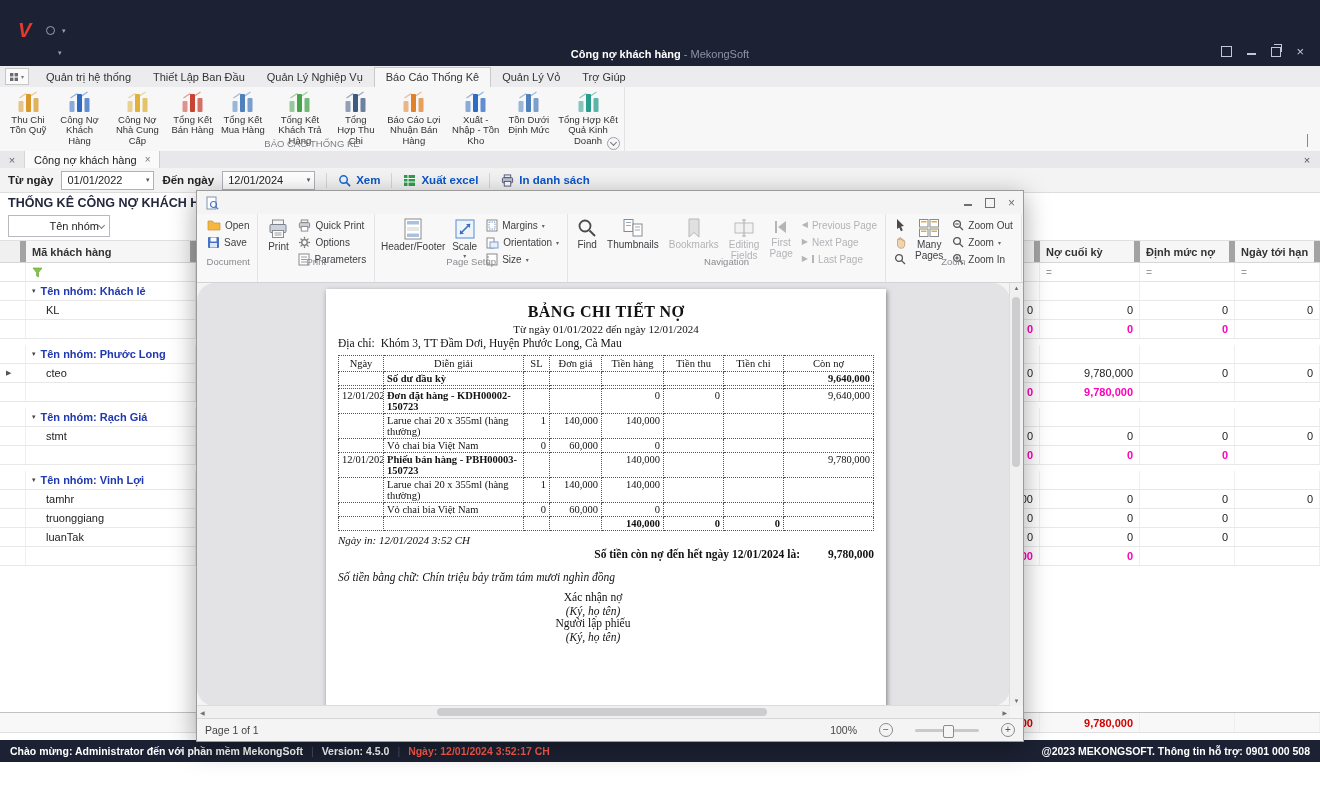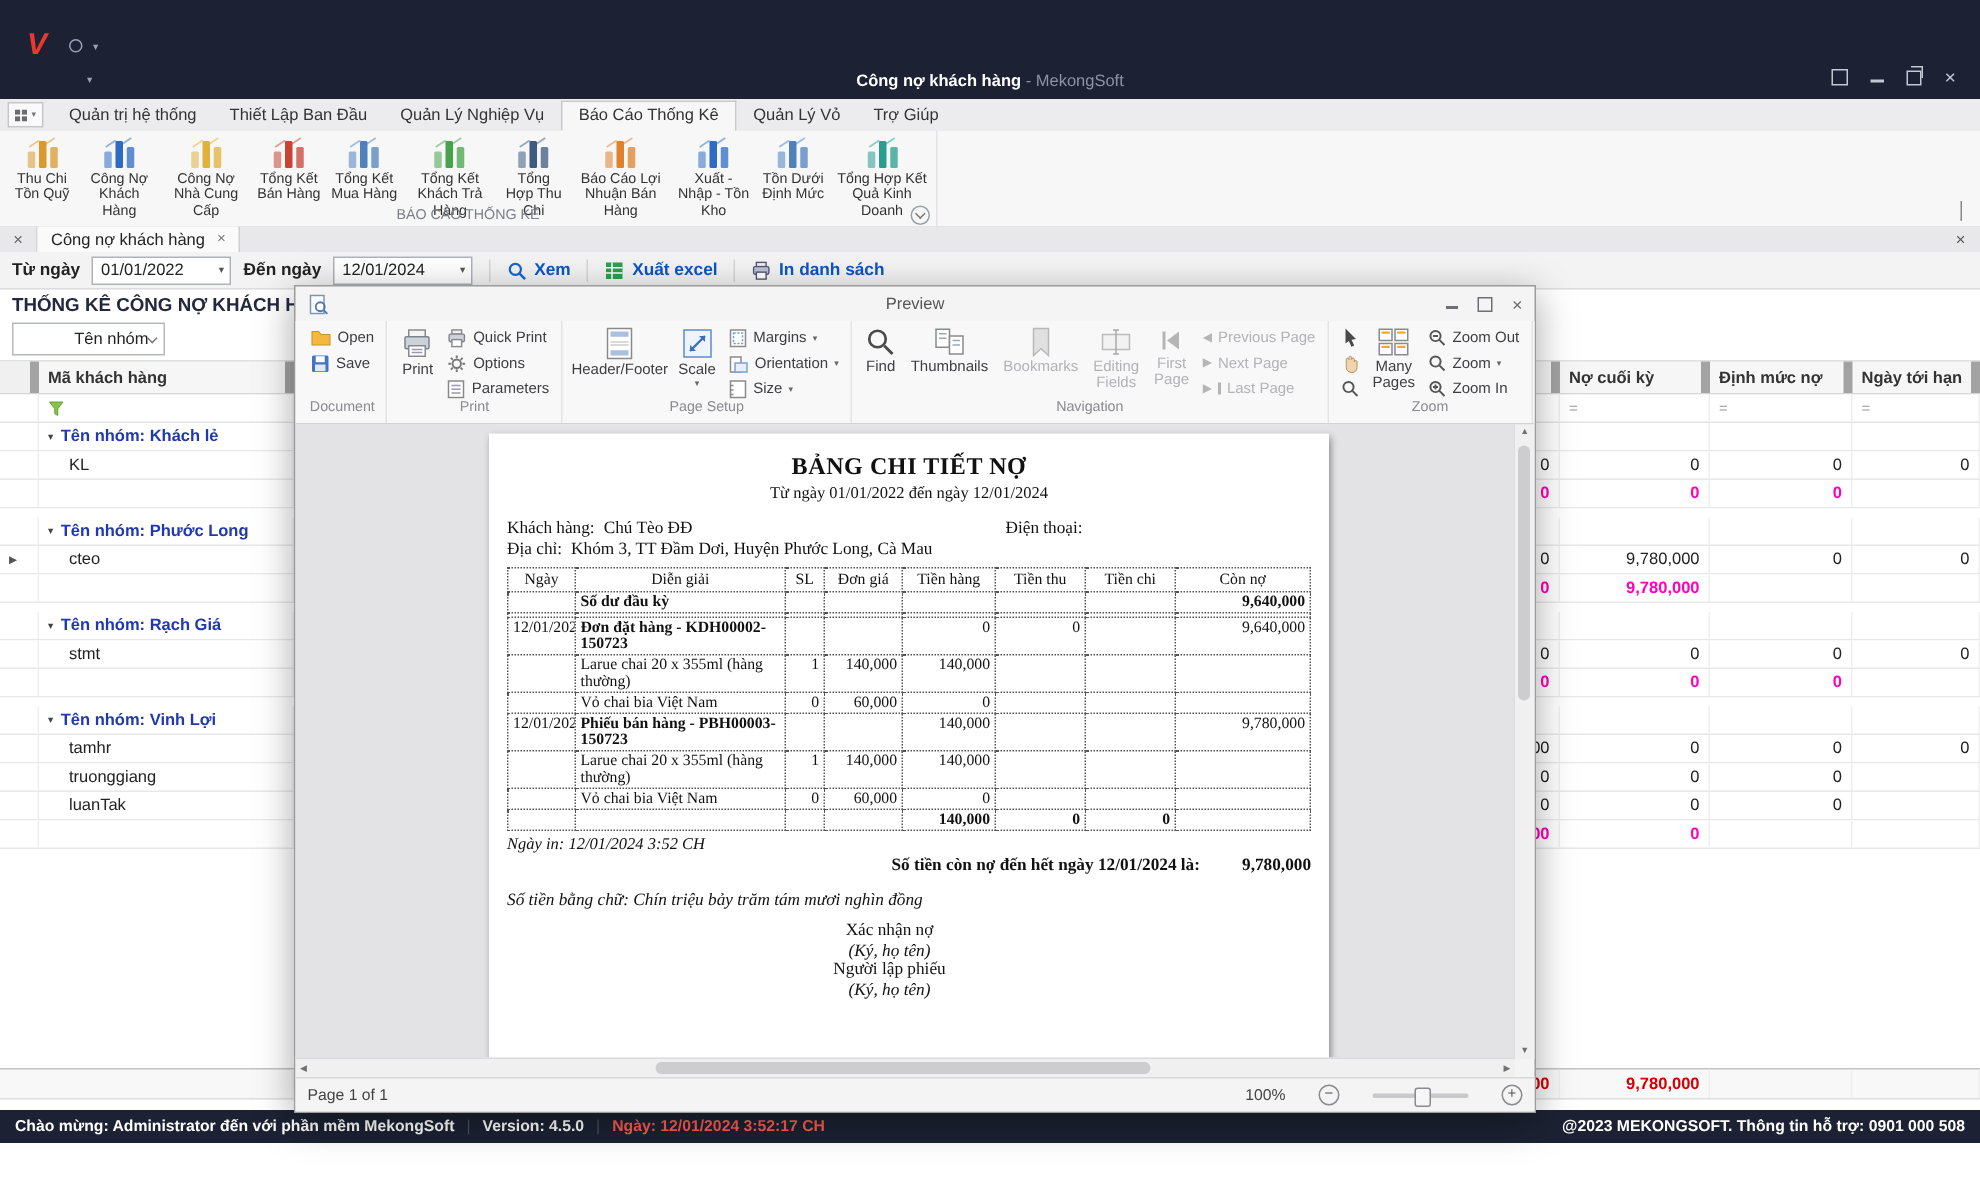--- a/index.html
+++ b/index.html
@@ -87,29 +87,29 @@
   
   .dialog{position:absolute;left:196px;top:190px;width:826px;height:550px;background:#f4f4f5;border:1px solid #9b9b9b;box-shadow:0 6px 24px rgba(0,0,0,.35);z-index:20;}
   .dlg-title{position:absolute;top:0;left:0;right:0;height:23px;display:flex;align-items:center;padding:0 8px;}
   .dlg-title-text{position:absolute;left:0;right:0;text-align:center;color:#555;font-size:11px;}
   .dlg-controls{margin-left:auto;display:flex;gap:13px;align-items:center;color:#6e6e73;z-index:2;}
   .dc-line{width:8px;height:1.6px;background:#6e6e73;margin-top:5px;}
   .dc-box{width:8px;height:8px;border:1px solid #6e6e73;}
   .dc-x{font-size:12px;}
   .dlg-toolbar{position:absolute;top:23px;left:0;right:0;height:68px;background:#f8f8f9;border-bottom:1px solid #d3d3d5;display:flex;align-items:stretch;padding:0 2px;overflow:hidden;}
   .pv-group{position:relative;display:flex;align-items:flex-start;gap:2px;padding:3px 5px 14px;border-right:1px solid #e4e4e6;}
-  .pv-cap{position:absolute;bottom:5px;left:2px;right:2px;text-align:center;font-size:9.5px;color:#8a8a8f;white-space:nowrap;overflow:hidden;}
+  .pv-cap{position:absolute;bottom:15px;left:2px;right:2px;text-align:center;font-size:9.5px;color:#8a8a8f;white-space:nowrap;overflow:hidden;}
   .pv-col{display:flex;flex-direction:column;gap:1px;}
   .pv-small{display:flex;align-items:center;gap:4px;height:16px;padding:0 3px;font-size:10px;color:#3e3e42;white-space:nowrap;}
   .pv-big{display:flex;flex-direction:column;align-items:center;gap:1px;padding:1px 4px;font-size:10px;color:#3e3e42;text-align:center;line-height:1.1;max-width:58px;}
   .pv-caret{font-size:6px;color:#666;}
   .disabled{color:#b3b3b7;}
   .tri{font-size:8px;color:#b5b5b5;line-height:8px;}
   .tribar{width:2px;height:8px;background:#b5b5b5;display:inline-block;}
-  .dlg-docarea{position:absolute;top:92px;left:0;right:13px;bottom:35px;background:#e3e3e5;overflow:hidden;}
+  .dlg-docarea{position:absolute;top:92px;left:0;right:13px;bottom:35px;background:#e3e3e5;overflow:hidden;border-radius:18px;}
   .vscroll{position:absolute;top:92px;right:0;width:13px;bottom:35px;background:#f0f0f1;border-left:1px solid #dcdcde;}
   .vscroll .up{position:absolute;top:2px;left:0;right:0;text-align:center;font-size:6px;color:#707070;}
   .vscroll .down{position:absolute;bottom:2px;left:0;right:0;text-align:center;font-size:6px;color:#707070;}
   .vthumb{position:absolute;top:14px;left:2px;width:8px;height:170px;background:#cdcdd0;border-radius:4px;}
   .hscroll{position:absolute;left:0;right:13px;bottom:22px;height:13px;background:#f0f0f1;border-top:1px solid #dcdcde;}
   .hscroll .left{position:absolute;left:3px;top:3px;font-size:6px;color:#707070;}
   .hscroll .right{position:absolute;right:3px;top:3px;font-size:6px;color:#707070;}
   .hthumb{position:absolute;left:240px;top:2px;width:330px;height:8px;background:#cdcdd0;border-radius:4px;}
   .dlg-status{position:absolute;left:0;right:0;bottom:0;height:22px;background:#f4f4f5;border-top:1px solid #d8d8da;display:flex;align-items:center;padding:0 8px;font-size:10.5px;color:#444;}
   .zoom-cluster{margin-left:auto;display:flex;align-items:center;gap:22px;}
@@ -665,21 +665,20 @@
     <div class="cell"></div>
   </div>
 
   <div class="dialog">
     <div class="dlg-title">
       <svg width="14" height="14" viewBox="0 0 14 14">
           <rect x="2" y="1" width="9" height="12" fill="#fff" stroke="#7d93b5"></rect>
           <circle cx="8.5" cy="8.5" r="3" fill="none" stroke="#4a76b8" stroke-width="1.2"></circle>
           <line x1="10.8" y1="10.8" x2="13.2" y2="13.2" stroke="#4a76b8" stroke-width="1.2"></line>
         </svg>
-      <span class="dlg-title-text">Preview</span>
       <span class="dlg-controls">
         <span class="dc-line"></span>
         <span class="dc-box"></span>
         <span class="dc-x">×</span>
       </span>
     </div>
 
     <div class="dlg-toolbar">
 
       <div class="pv-group">
@@ -933,24 +932,20 @@
         
       </div>
 
     </div>
 
     <div class="dlg-docarea">
       <div class="page">
         <div class="page-inner">
           <div class="rp-title">BẢNG CHI TIẾT NỢ</div>
           <div class="rp-sub">Từ ngày 01/01/2022 đến ngày 12/01/2024</div>
-          <div class="rp-info">
-            <span class="l"><span class="rp-lab">Khách hàng:</span><span>Chú Tèo ĐĐ</span></span>
-            <span>Điện thoại:</span>
-          </div>
           <div class="rp-info2">
             <span class="rp-lab">Địa chỉ:</span><span>Khóm 3, TT Đầm Dơi, Huyện Phước Long, Cà Mau</span>
           </div>
           <table class="rp-table">
             <colgroup>
                 <col style="width:45px">
                 <col style="width:140px">
                 <col style="width:26px">
                 <col style="width:52px">
                 <col style="width:62px">

